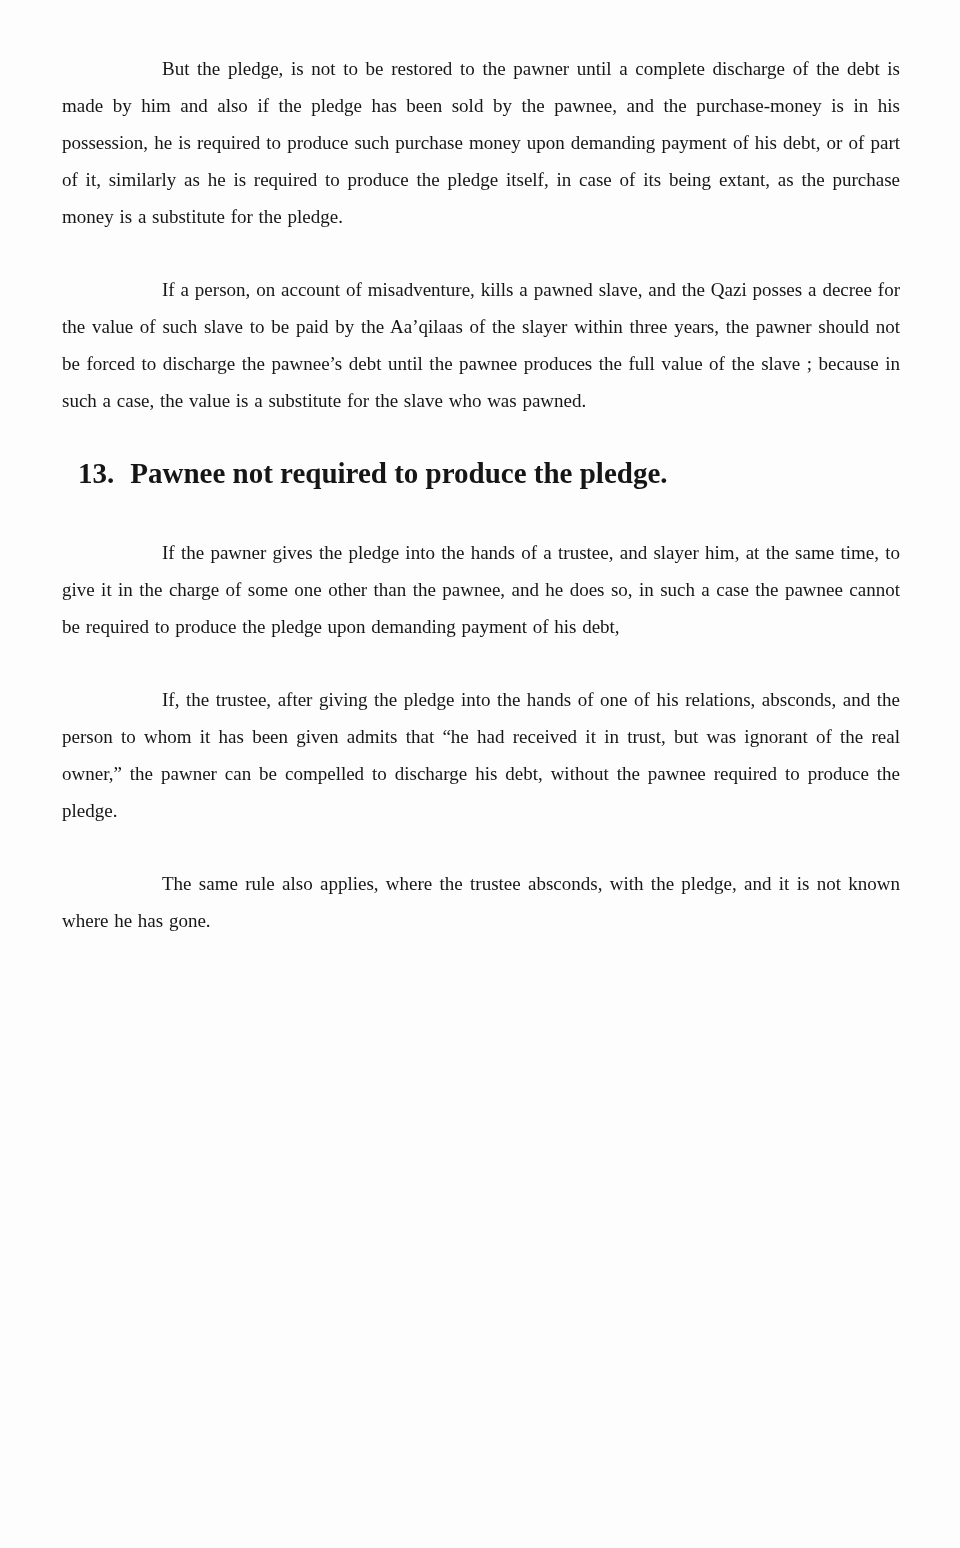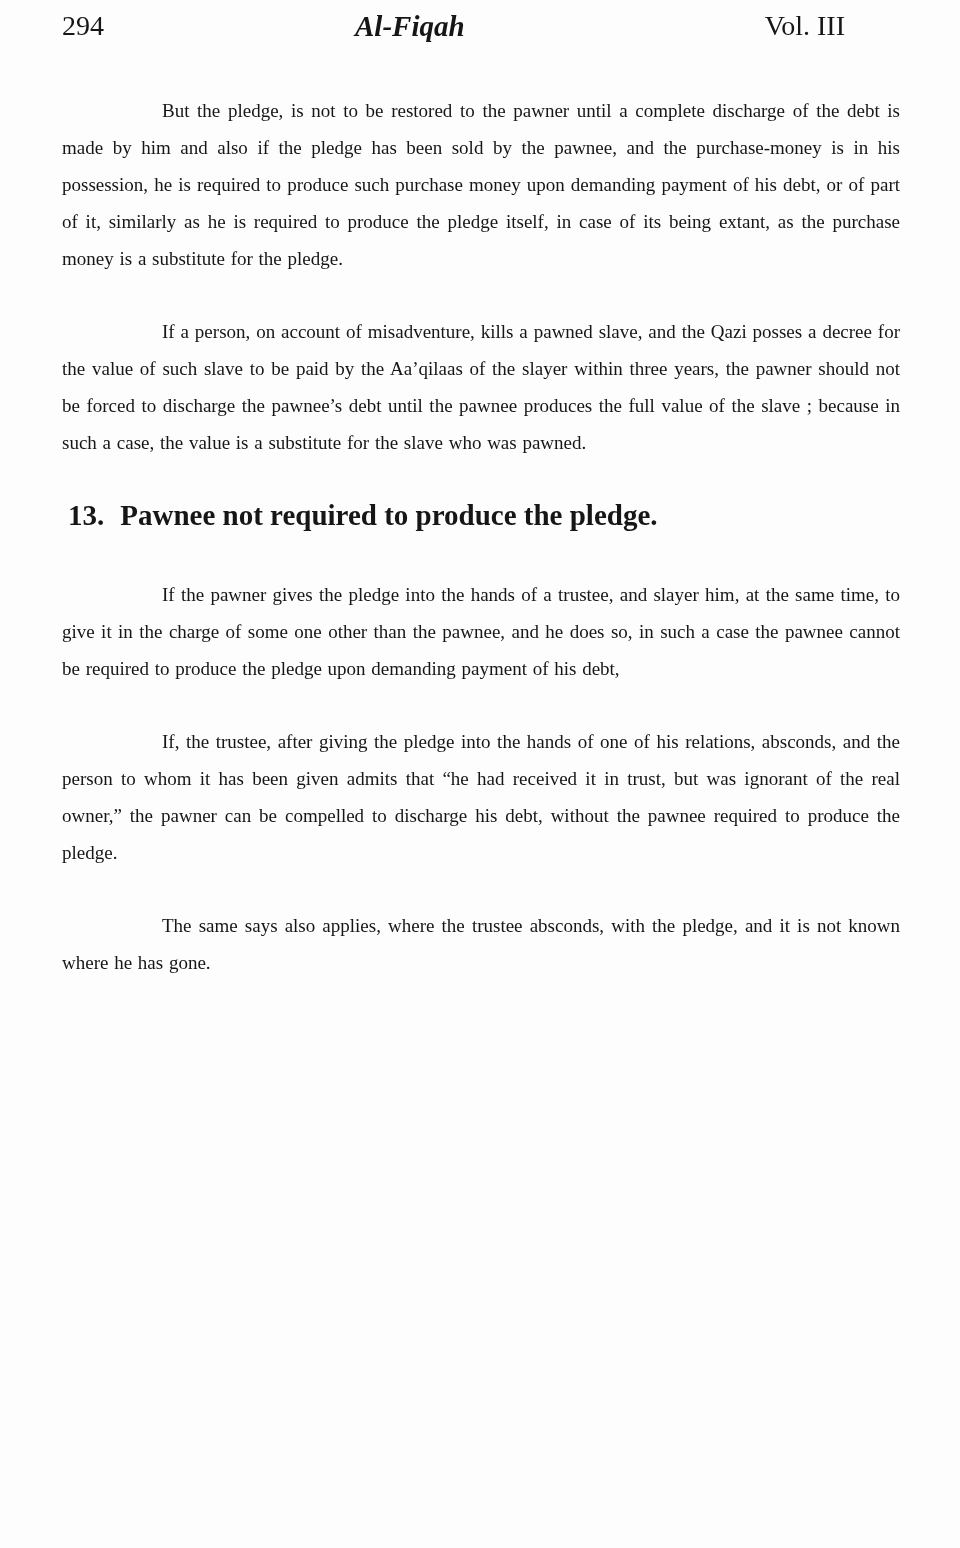--- a/index.html
+++ b/index.html
@@ -50,50 +50,45 @@
     line-height: 37px;
     text-align: justify;
     text-indent: 100px;
     margin: 0 0 36px 0;
     word-spacing: 1px;
   }
   h2.section-heading {
     font-size: 29px;
     line-height: 37px;
     font-weight: bold;
-    margin: 20px 0 42px 6px;
+    margin: 20px 0 42px 16px;
     text-align: left;
   }
   h2.section-heading .heading-number {
     margin-right: 16px;
   }
 </style>
 </head>
 <body>
 
 <div class="page">
 
-  <div class="running-header">
-    <span class="page-number">294</span>
-    <span class="running-title">Al-Fiqah</span>
-    <span class="volume-label">Vol. III</span>
-  </div>
 
   <div class="body-text">
 
     <p class="body-para">But the pledge, is not to be restored to the pawner until a complete discharge of the debt is made by him and also if the pledge has been sold by the pawnee, and the purchase-money is in his possession, he is required to produce such purchase money upon demanding payment of his debt, or of part of it, similarly as he is required to produce the pledge itself, in case of its being extant, as the purchase money is a substitute for the pledge.</p>
 
     <p class="body-para">If a person, on account of misadventure, kills a pawned slave, and the Qazi posses a decree for the value of such slave to be paid by the Aa’qilaas of the slayer within three years, the pawner should not be forced to discharge the pawnee’s debt until the pawnee produces the full value of the slave ; because in such a case, the value is a substitute for the slave who was pawned.</p>
 
     <h2 class="section-heading">
       <span class="heading-number">13.</span><span>Pawnee not required to produce the pledge.</span>
     </h2>
 
     <p class="body-para">If the pawner gives the pledge into the hands of a trustee, and slayer him, at the same time, to give it in the charge of some one other than the pawnee, and he does so, in such a case the pawnee cannot be required to produce the pledge upon demanding payment of his debt,</p>
 
     <p class="body-para">If, the trustee, after giving the pledge into the hands of one of his relations, absconds, and the person to whom it has been given admits that “he had received it in trust, but was ignorant of the real owner,” the pawner can be compelled to discharge his debt, without the pawnee required to produce the pledge.</p>
 
-    <p class="body-para">The same says also applies, where the trustee absconds, with the pledge, and it is not known where he has gone.</p>
+    <p class="body-para">The same rule also applies, where the trustee absconds, with the pledge, and it is not known where he has gone.</p>
 
 
   </div>
 
 </div>
 
 </body></html>

